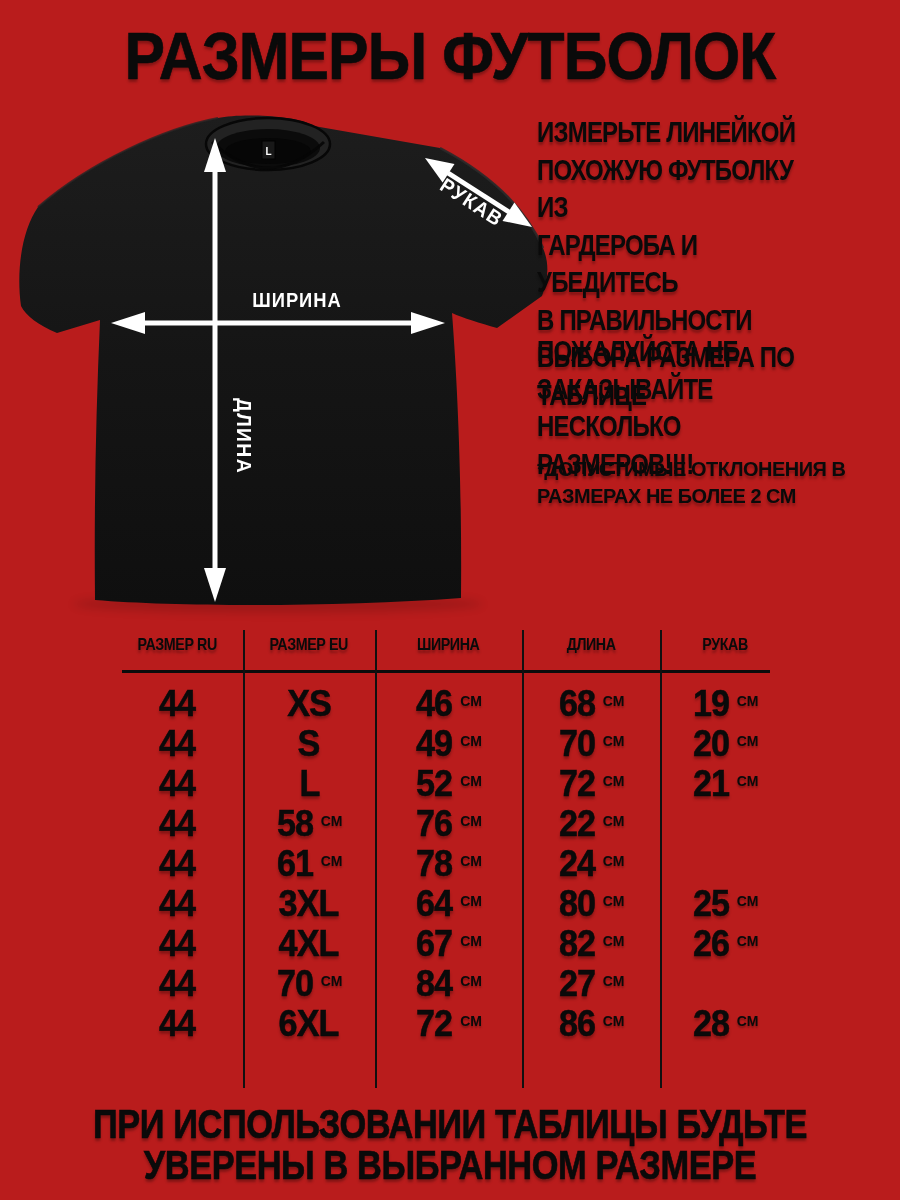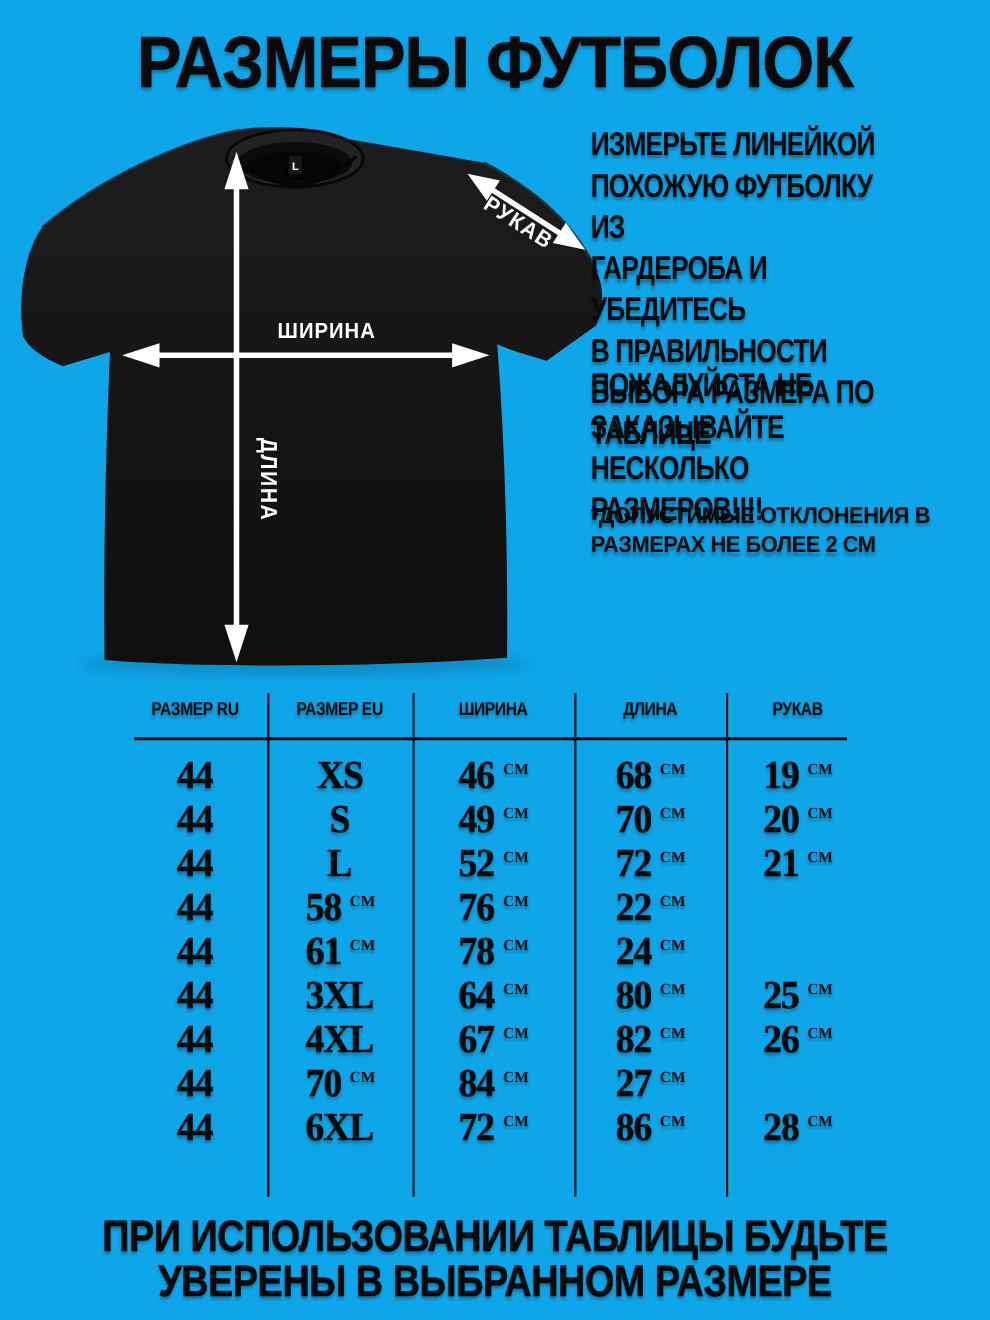--- a/index.html
+++ b/index.html
@@ -1,17 +1,17 @@
 <!DOCTYPE html>
 <html><head>
 <meta charset="utf-8">
 <style>
   html,body{margin:0;padding:0;background:#fff;}
   .page{
-    position:relative;width:900px;height:1200px;background:#0ea5e9;overflow:hidden;
+    position:relative;width:900px;height:1200px;background:#b91c1c;overflow:hidden;
     font-family:"Liberation Sans",sans-serif;color:#0a0a0a;
   }
   .shadowed{ text-shadow:0 3px 3px rgba(0,0,0,.30); }
   .heavy{ font-weight:bold; -webkit-text-stroke:0.6px currentColor; }
 
   .title{
     position:absolute;top:16px;left:0;width:900px;text-align:center;
     font-size:66px;line-height:80px;letter-spacing:-1px;
     transform:scaleX(0.92);transform-origin:center top;white-space:nowrap;
   }
@@ -35,21 +35,21 @@
   .size-table{ position:absolute;left:95px;top:620px;width:695px;height:470px; }
   .thead{
     display:grid;grid-template-columns:148px 132px 147px 138px 130px;
     height:50px;align-items:center;
   }
   .th{ text-align:center;font-size:17px;font-weight:bold;white-space:nowrap; }
   .th span{ display:inline-block;transform:scaleX(0.84);letter-spacing:-0.5px; }
   .th.first{ padding-left:16px; }
   .header-divider{ position:absolute;left:27px;top:50px;width:648px;height:3px;background:#0c0c0c; }
   .vline{ position:absolute;top:10px;width:2px;height:458px;background:#101010; }
-  .tbody{ margin-top:13px;font-family:Liberation Serif, serif; }
+  .tbody{ margin-top:13px; }
   .trow{
     display:grid;grid-template-columns:148px 132px 147px 138px 130px;
     height:40px;align-items:center;
   }
   .tcell{ display:flex;align-items:center;justify-content:center;gap:7px; }
   .tcell.col-ru{ padding-left:16px; }
   .num{
     font-size:36px;font-weight:bold;letter-spacing:-1px;
     display:inline-block;transform:scaleX(0.95);-webkit-text-stroke:0.5px currentColor;
     text-shadow:0 3px 3px rgba(0,0,0,.30);white-space:nowrap;

